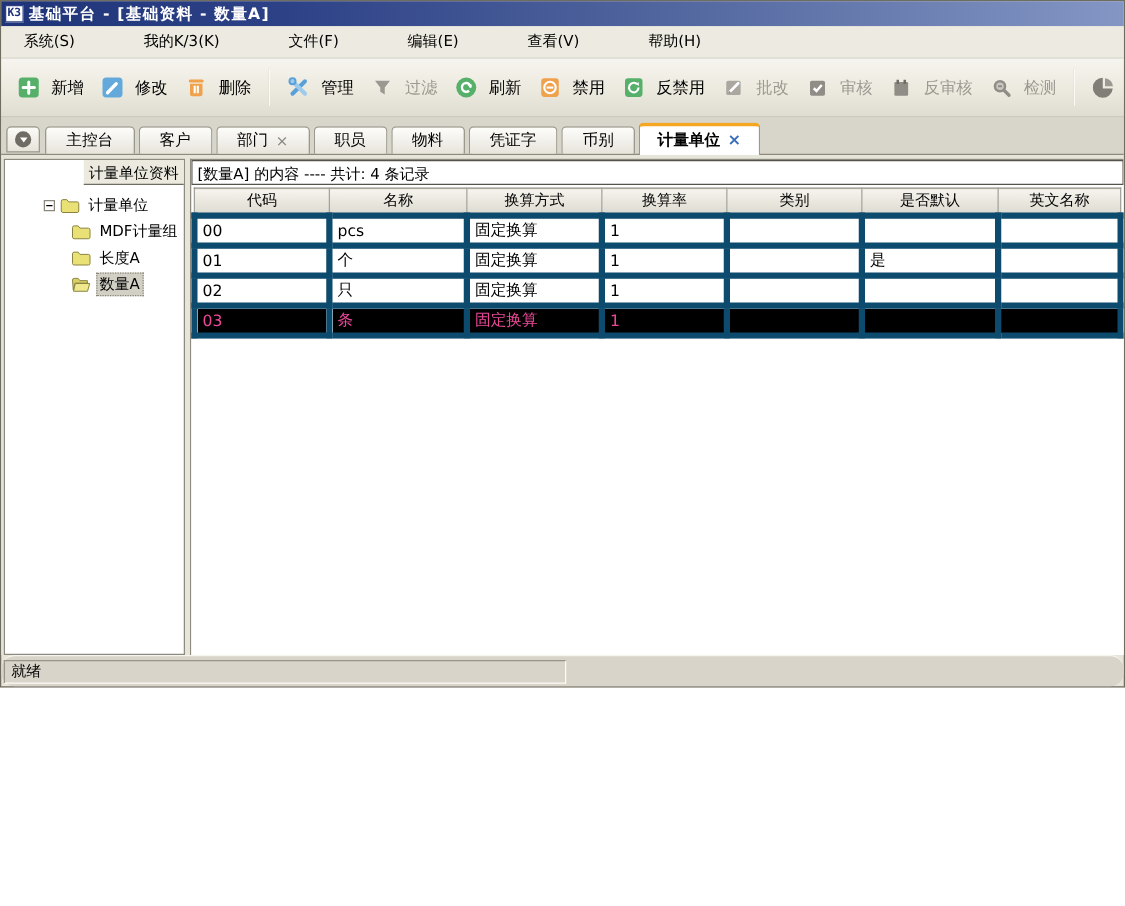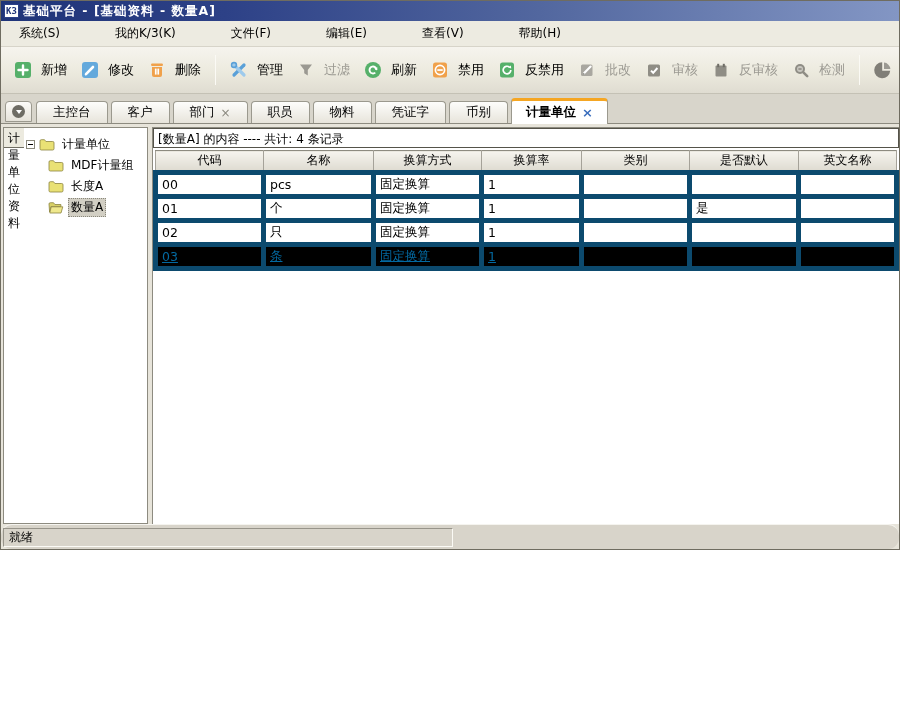--- a/index.html
+++ b/index.html
@@ -49,21 +49,21 @@
          padding:0 16px; margin-right:3px; font-size:12.5px; gap:6px; cursor:default; }
   .tab .close { font-size:12px; color:#8a887e; line-height:1; }
   .tab.active { height:26px; background:#fff; border-top:3px solid #f5a623; font-weight:bold;
                 margin-bottom:-1px; z-index:2; padding:0 14px; }
   .tab.active .close { color:#3a6ebd; font-weight:bold; font-size:13px; }
 
   
   .content { flex:1 1 auto; display:flex; background:#e7e4da; padding:3px 0 0 2px; overflow:hidden; }
 
   .left-panel { width:145px; flex:0 0 145px; border:1px solid #8d8b80; background:#fff;
-                display:flex; flex-direction:row; }
+                display:flex; flex-direction:column;align-items:flex-end; }
   .left-header { height:20px; flex:0 0 20px; background:#eceadf; border-bottom:1px solid #6f6d62;
                  padding:2px 4px; font-size:12px; }
   .tree { padding:6px 2px; flex:1 1 auto; overflow:hidden; }
   .tree-row { display:flex; align-items:center; height:21px; gap:4px; white-space:nowrap; }
   .tree-row .indent { width:18px; flex:0 0 18px; }
   .expander { width:9px; height:9px; border:1px solid #8a887c; background:#fff; position:relative;
               flex:0 0 9px; }
   .expander::after { content:""; position:absolute; left:1px; right:1px; top:3px; height:1px; background:#000; }
   .folder-icon svg { width:16px; height:13px; display:block; }
   .tree-label { padding:1px 3px; }
@@ -75,21 +75,21 @@
                  border-top:1px solid #8d8b80; border-left:1px solid #8d8b80; overflow:hidden; }
   .summary-bar { height:20px; flex:0 0 20px; border:1px solid #55534a; background:#fff;
                  padding:2px 4px; font-size:12px; margin:0 0 2px 0; }
 
   table.grid { border-collapse:collapse; table-layout:fixed; width:100%; }
   table.grid th { height:22px; font-weight:normal; font-size:12px; text-align:center;
                   background:linear-gradient(#f6f4ee,#dedbd1);
                   border:1px solid #a5a299; border-top:1px solid #8d8b80; }
   table.grid td { height:21px; font-size:12.5px; padding:1px 4px; border:5px solid #0c4a6e;
                   overflow:hidden; white-space:nowrap; }
-  table.grid tr.selected td { background:#000; color:#0369a1;text-decoration:underline; }
+  table.grid tr.selected td { background:#000; color:#ec4899; }
   .grid-rest { flex:1 1 auto; background:#fff; }
 
   
   .statusbar { height:25px; flex:0 0 25px; background:#d8d4ca; display:flex; align-items:center;
                padding:2px 2px; gap:3px; border-top:1px solid #f5f4ef;border-radius:11px; }
   .status-cell { height:19px; border:1px solid; border-color:#97948a #fbfaf5 #fbfaf5 #97948a;
                  display:flex; align-items:center; padding:0 5px; }
   .status-left { width:450px; flex:0 0 450px; }
   .status-right { flex:1 1 auto; justify-content:center; }
 </style>

